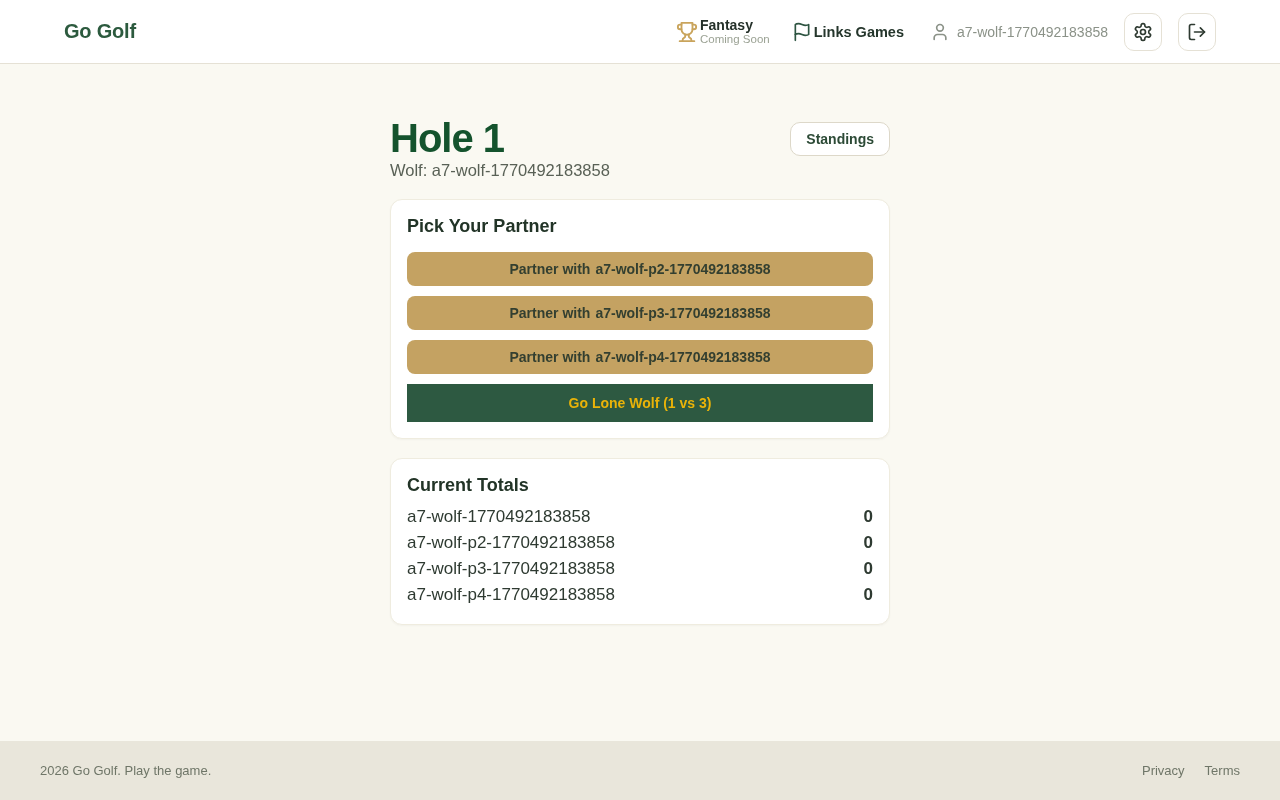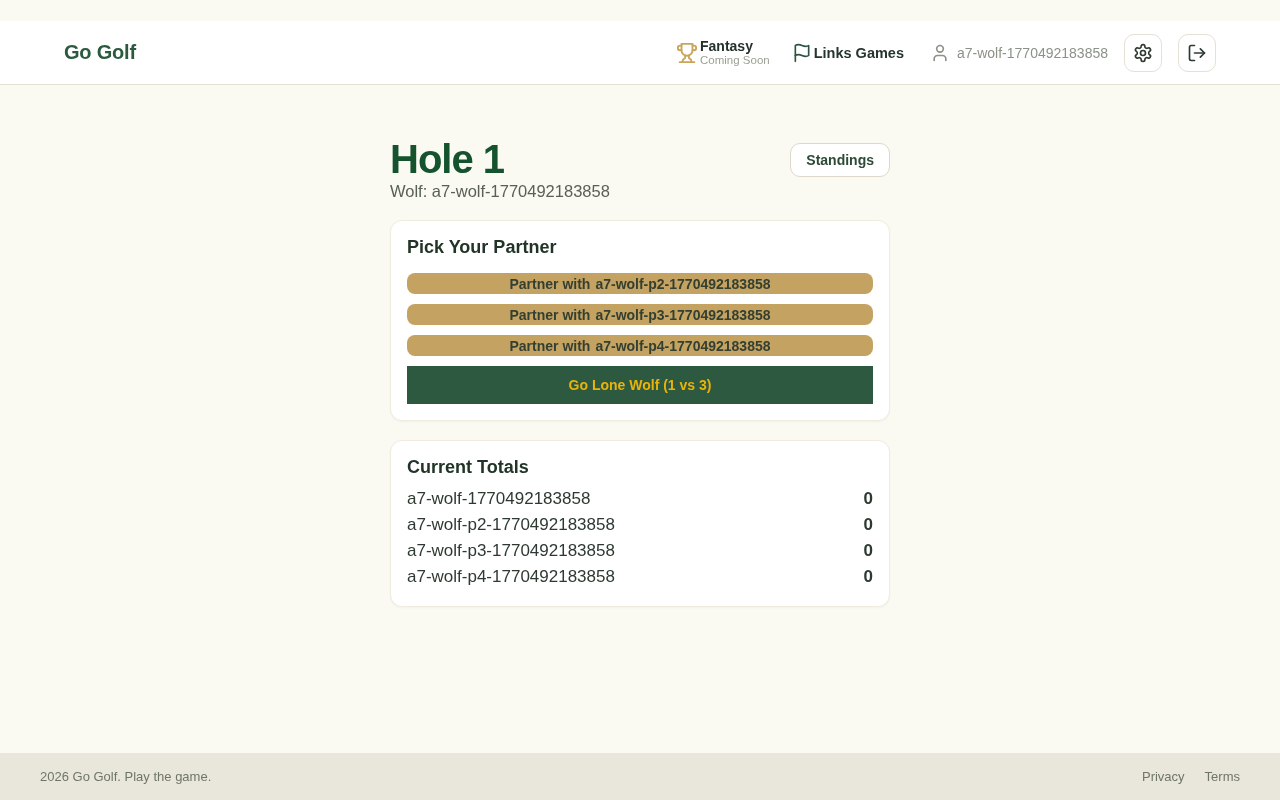--- a/index.html
+++ b/index.html
@@ -15,21 +15,20 @@
   
   .header {
     height: 64px;
     background: #ffffff;
     border-bottom: 1px solid #e5e1d5;
     display: flex;
     align-items: center;
     justify-content: space-between;
     padding: 5px 64px;
     flex-shrink: 0;
-    margin-top: 21px;
   }
   .logo {
     font-size: 20px;
     font-weight: bold;
     color: #2c5a3e;
     letter-spacing: -0.2px;
   }
   .header-right {
     display: flex;
     align-items: center;
@@ -100,21 +99,21 @@
     box-shadow: 0 1px 2px rgba(60,60,40,0.04);
   }
   .card-heading {
     font-size: 18px;
     font-weight: bold;
     color: #223427;
     margin-bottom: 15px;
   }
   .partner-btn {
     width: 100%;
-    height: 21px;
+    height: 34px;
     border: none;
     border-radius: 8px;
     background: #c4a262;
     color: #333f30;
     font-size: 14px;
     font-weight: bold;
     margin-bottom: 10px;
     cursor: pointer;
     display: flex;
     align-items: center;
@@ -141,21 +140,21 @@
     justify-content: space-between;
     height: 26px;
     font-size: 17px;
     color: #2e3a31;
   }
   .totals-value { font-weight: bold; color: #2e3a31; }
 
   
   .footer {
     margin-top: auto;
-    height: 47px;
+    height: 59px;
     background: #e9e6db;
     display: flex;
     align-items: center;
     justify-content: space-between;
     padding: 0 40px;
     flex-shrink: 0;
   }
   .footer-text { font-size: 13px; color: #6f7668; }
   .footer-links { display: flex; gap: 20px; }
   .footer-link { font-size: 13px; color: #6f7668; text-decoration: none; cursor: pointer; }

